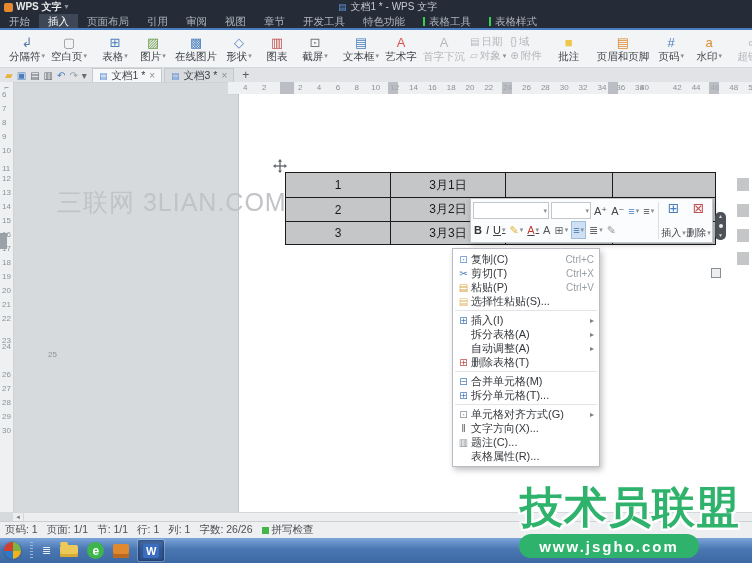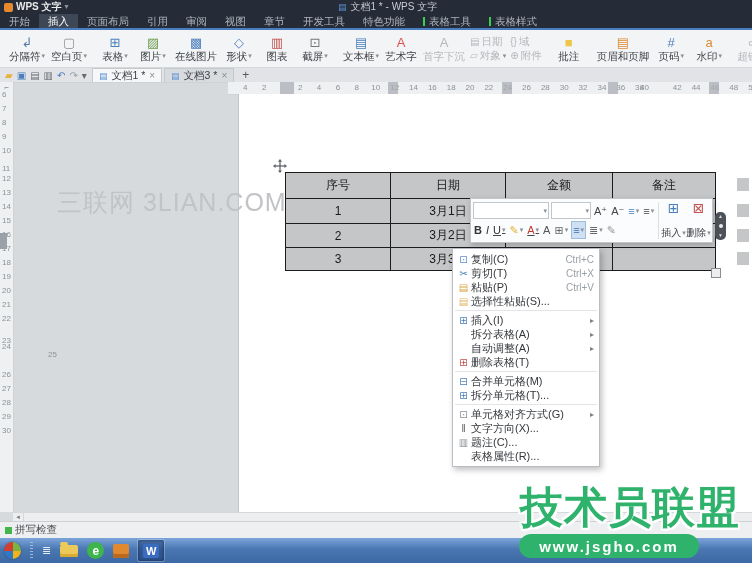--- a/index.html
+++ b/index.html
@@ -431,26 +431,20 @@
   <div class="wm-left">三联网 3LIAN.COM</div>
 
   <table class="doc" id="doctable">
       <colgroup>
         <col style="width: 105px;">
         <col style="width: 115px;">
         <col style="width: 107px;">
         <col style="width: 103px;">
       </colgroup>
       <tbody>
-        <tr style="height: 26px;">
-          <td>序号</td>
-          <td>日期</td>
-          <td>金额</td>
-          <td>备注</td>
-        </tr>
         <tr style="height: 25px;">
           <td>1</td>
           <td>3月1日</td>
           <td></td>
           <td></td>
         </tr>
         <tr style="height: 24px;">
           <td>2</td>
           <td>3月2日</td>
           <td></td>
@@ -638,20 +632,28 @@
         <span class="cm-ico"></span>
         <span class="cm-label">表格属性(R)...</span>
       </div>
     </div>
 
   <div class="hscroll">
     <div class="arr">◂</div>
   </div>
 
   <div class="statusbar">
+    <span id="status-items" style="display:flex;gap:9px;">
+        <span>页码: 1</span>
+        <span>页面: 1/1</span>
+        <span>节: 1/1</span>
+        <span>行: 1</span>
+        <span>列: 1</span>
+        <span>字数: 26/26</span>
+      </span>
     <span class="spell">
       <span class="sq"></span>
       <span>拼写检查</span>
     </span>
   </div>
 
   <div class="taskbar" id="taskbar">
       <div class="tb-orb">
         <i style="background: rgb(210, 63, 49);"></i>
         <i style="background: rgb(124, 179, 66);"></i>

